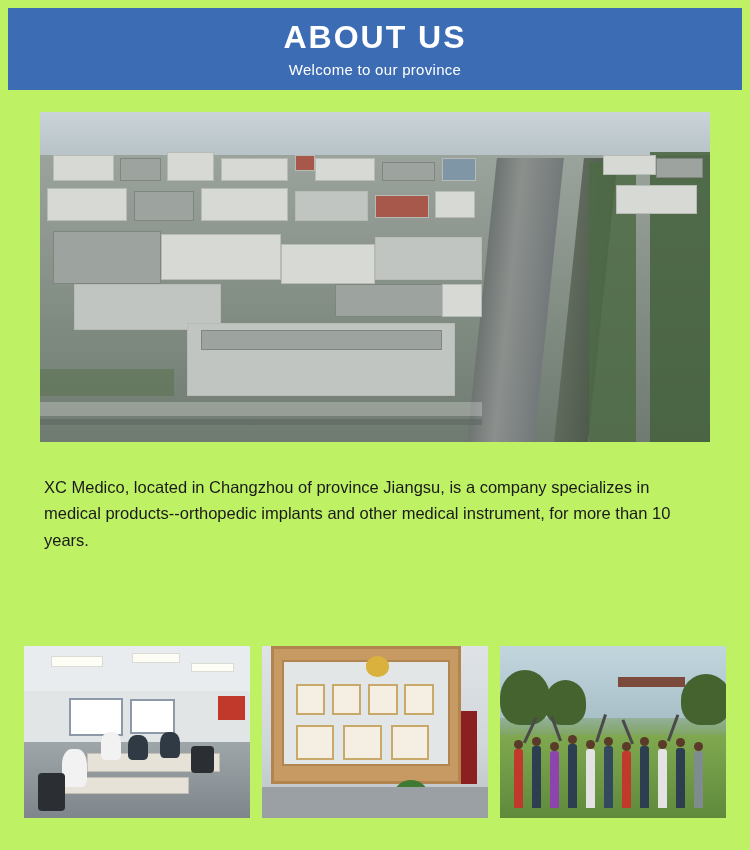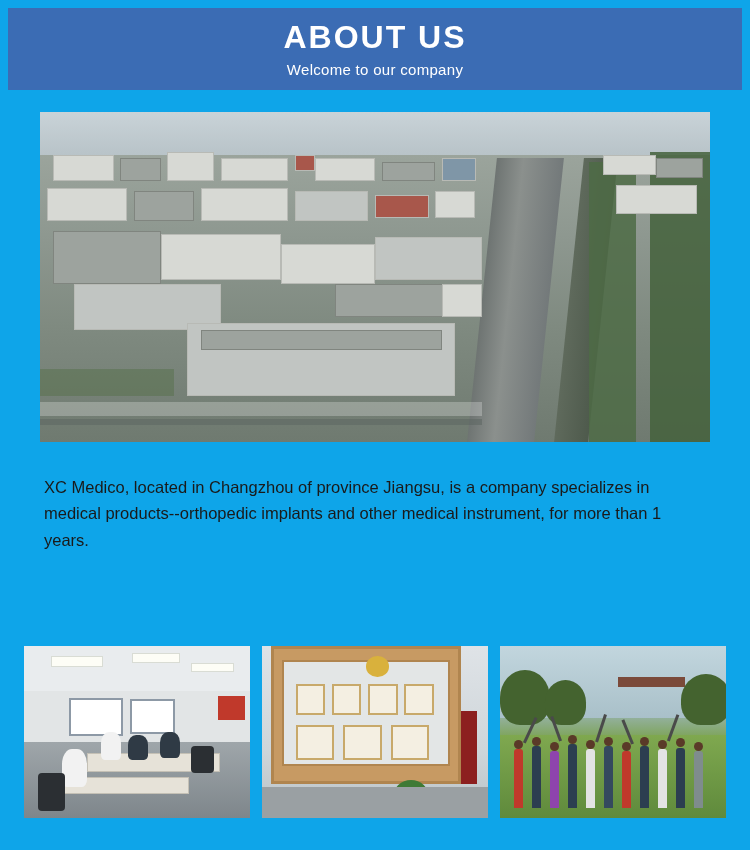--- a/index.html
+++ b/index.html
@@ -10,21 +10,21 @@
     width: 750px;
     height: 850px;
     background: #f2f2f2;
     font-family: "Liberation Sans", sans-serif;
     overflow: hidden;
   }
   .page {
     width: 750px;
     height: 850px;
     position: relative;
-    background: #0ea5e9;
+    background: #bef264;
     box-sizing: border-box;
   }
   
   .header {
     position: absolute;
     left: 8px;
     top: 8px;
     width: 734px;
     height: 82px;
     background: #3b6cb4;
@@ -164,21 +164,21 @@
   .tm-head { position:absolute; width:9px; height:9px; border-radius:50%; background:#5a3a28;}
   .tm-arm { position:absolute; width:3px; background:#4a4a4a; transform-origin:bottom center;}
 </style>
 </head>
 <body>
 
 <div class="page">
 
   <div class="header">
     <div class="header-title">ABOUT US</div>
-    <div class="header-sub">Welcome to our company</div>
+    <div class="header-sub">Welcome to our province</div>
   </div>
 
   <div class="hero">
     <div class="hero-sky"></div>
     <div class="hero-ground"></div>
 
     <div class="hero-road road-main"></div>
     <div class="hero-road road-side"></div>
 
     <div class="hero-green g1"></div>
@@ -212,21 +212,21 @@
     <div class="hero-bld" style="left:36%; top:40%; width:14%; height:12%;"></div>
     <div class="hero-bld roof" style="left:50%; top:38%; width:16%; height:13%;"></div>
     <div class="hero-bld dark" style="left:44%; top:52%; width:20%; height:10%;"></div>
     <div class="hero-bld" style="left:60%; top:52%; width:6%;  height:10%;"></div>
 
     <div class="hero-strip" style="left:0; top:88%; width:66%; height:4%;"></div>
     <div class="hero-strip" style="left:0; top:93%; width:66%; height:2%; background:rgba(90,100,95,.5);"></div>
   </div>
 
   <div class="body-text">
-    <p>XC Medico, located in Changzhou of province Jiangsu, is a company specializes in medical products--orthopedic implants and other medical instrument, for more than 1 years.</p>
+    <p>XC Medico, located in Changzhou of province Jiangsu, is a company specializes in medical products--orthopedic implants and other medical instrument, for more than 10 years.</p>
   </div>
 
   <div class="thumbs">
 
     <div class="thumb t-office">
       <div class="of-ceiling"></div>
       <div class="of-light" style="left:12%; top:6%;  width:22%; height:5%;"></div>
       <div class="of-light" style="left:48%; top:4%;  width:20%; height:5%;"></div>
       <div class="of-light" style="left:74%; top:10%; width:18%; height:4%;"></div>
       <div class="of-wall"></div>

